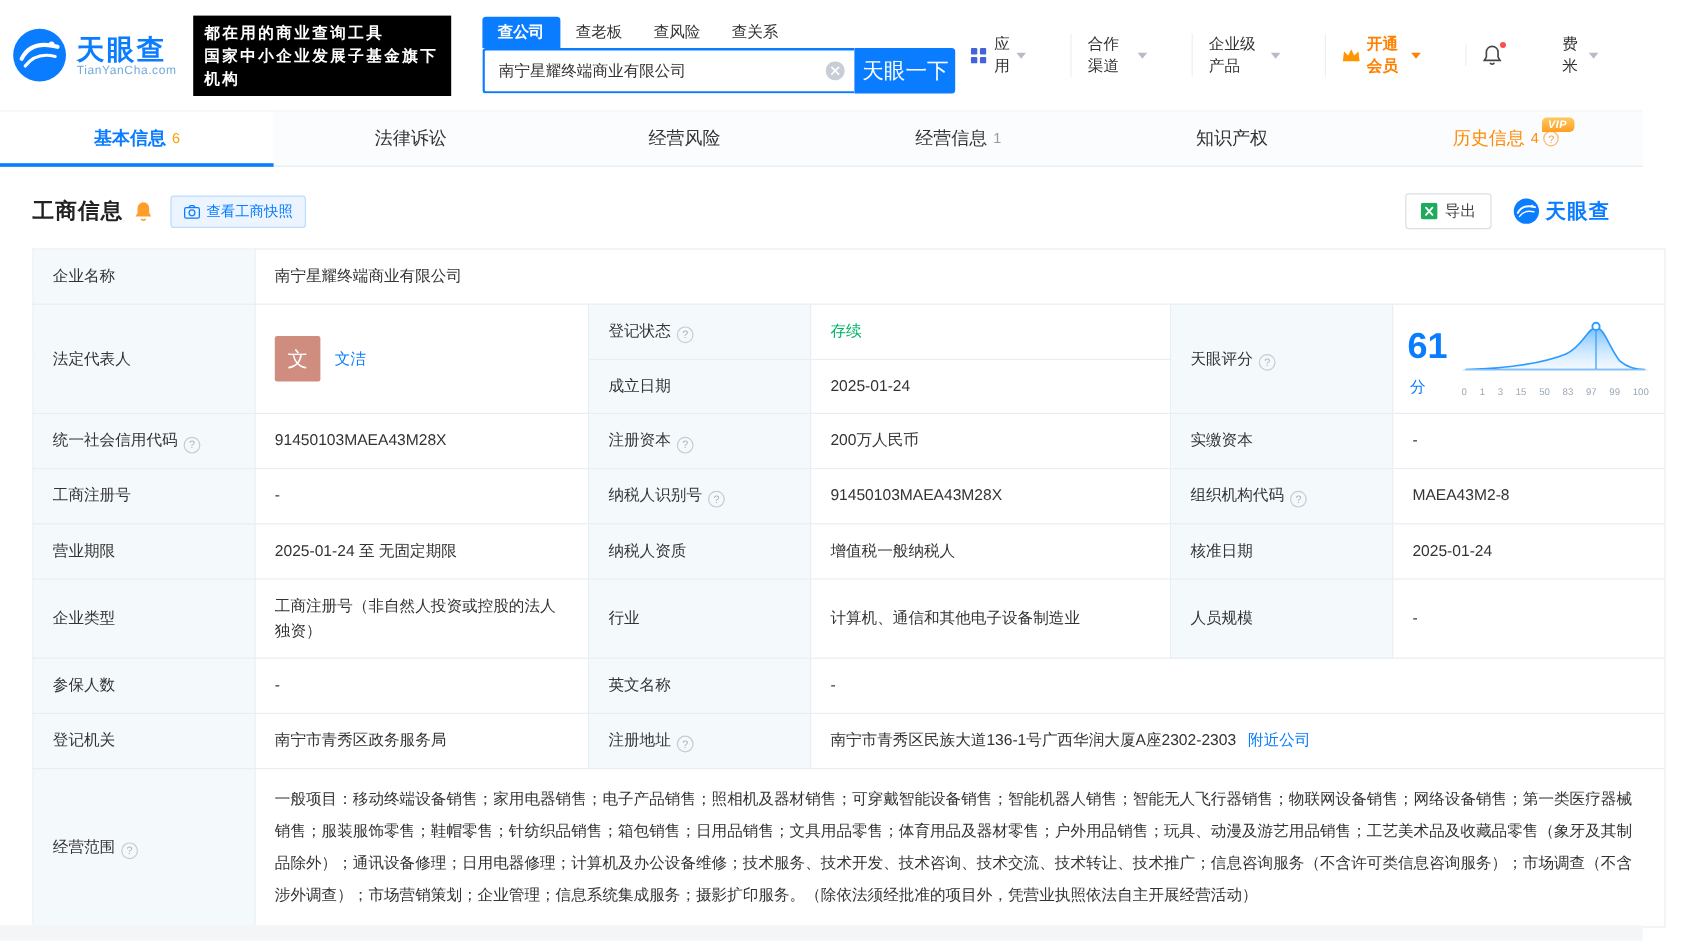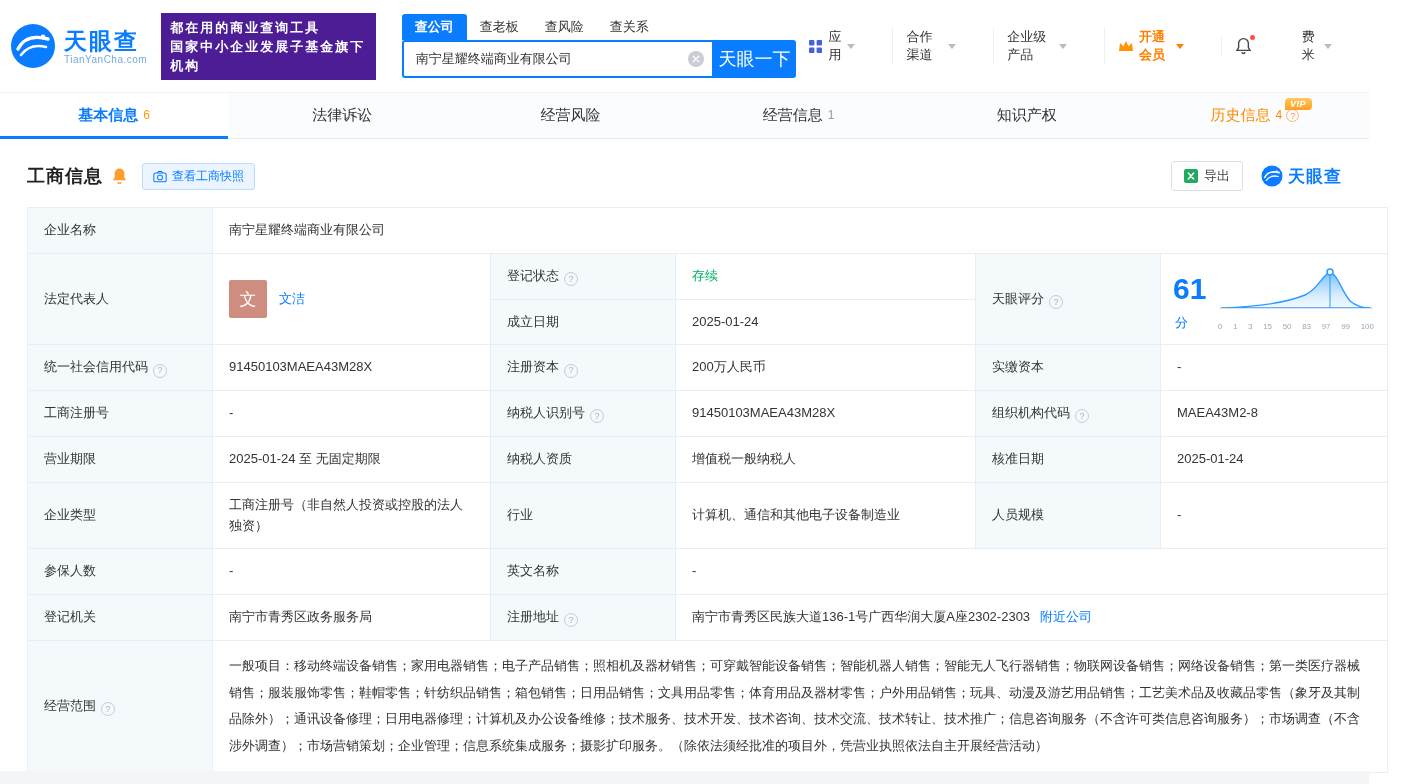--- a/index.html
+++ b/index.html
@@ -5,21 +5,21 @@
   * { box-sizing: border-box; margin: 0; padding: 0; }
   html,body { width: 1415px; height: 784px; overflow: hidden; background: #fff;
     font-family: "Liberation Sans", "DejaVu Sans", sans-serif; color: #333; }
   .page { position: relative; width: 1369px; height: 784px; background:#fff; }
 
   
   .topbar { display: flex; align-items: center; height: 92px; padding: 0 24px 0 10px; }
   .logo-wrap { display: flex; align-items: center; gap: 8px; cursor: pointer; }
   .logo-text .logo-name { font-size: 23px; font-weight: bold; color: #0a7cff; letter-spacing: 2px; line-height: 26px; }
   .logo-text .logo-domain { font-size: 10px; color: #74a9dc; letter-spacing: .5px; }
-  .slogan { margin-left: 14px; background: #4c1d95; color: #fff; padding: 5px 9px; font-size: 13px; font-weight: bold; letter-spacing: 2px; line-height: 19px; }
+  .slogan { margin-left: 14px; background: #000000; color: #fff; padding: 5px 9px; font-size: 13px; font-weight: bold; letter-spacing: 2px; line-height: 19px; }
   .search-wrap { margin-left: 26px; width: 452px; }
   .search-tabs { display: flex; align-items: flex-end; }
   .stab { font-size: 13px; color: #333; padding: 4px 13px; cursor: pointer; }
   .stab.active { background: #0a7cff; color: #fff; font-weight: bold; border-radius: 3px 3px 0 0; }
   .search-box { display: flex; height: 38px; }
   .search-input-wrap { flex: 1; border: 2px solid #0a7cff; border-right: none; border-radius: 3px 0 0 3px; display: flex; align-items: center; padding: 0 8px 0 12px; background: #fff; }
   .search-input-wrap input { flex: 1; border: none; outline: none; font-size: 13px; color: #333; font-family: inherit; }
   .clear-icon { width: 16px; height: 16px; cursor: pointer; flex: 0 0 auto; }
   .search-btn { width: 84px; background: #0a7cff; color: #fff; border: none; font-size: 18px; border-radius: 0 3px 3px 0; cursor: pointer; font-family: inherit; }
   .topnav { margin-left: auto; display: flex; align-items: center; font-size: 13px; gap: 24px; }

